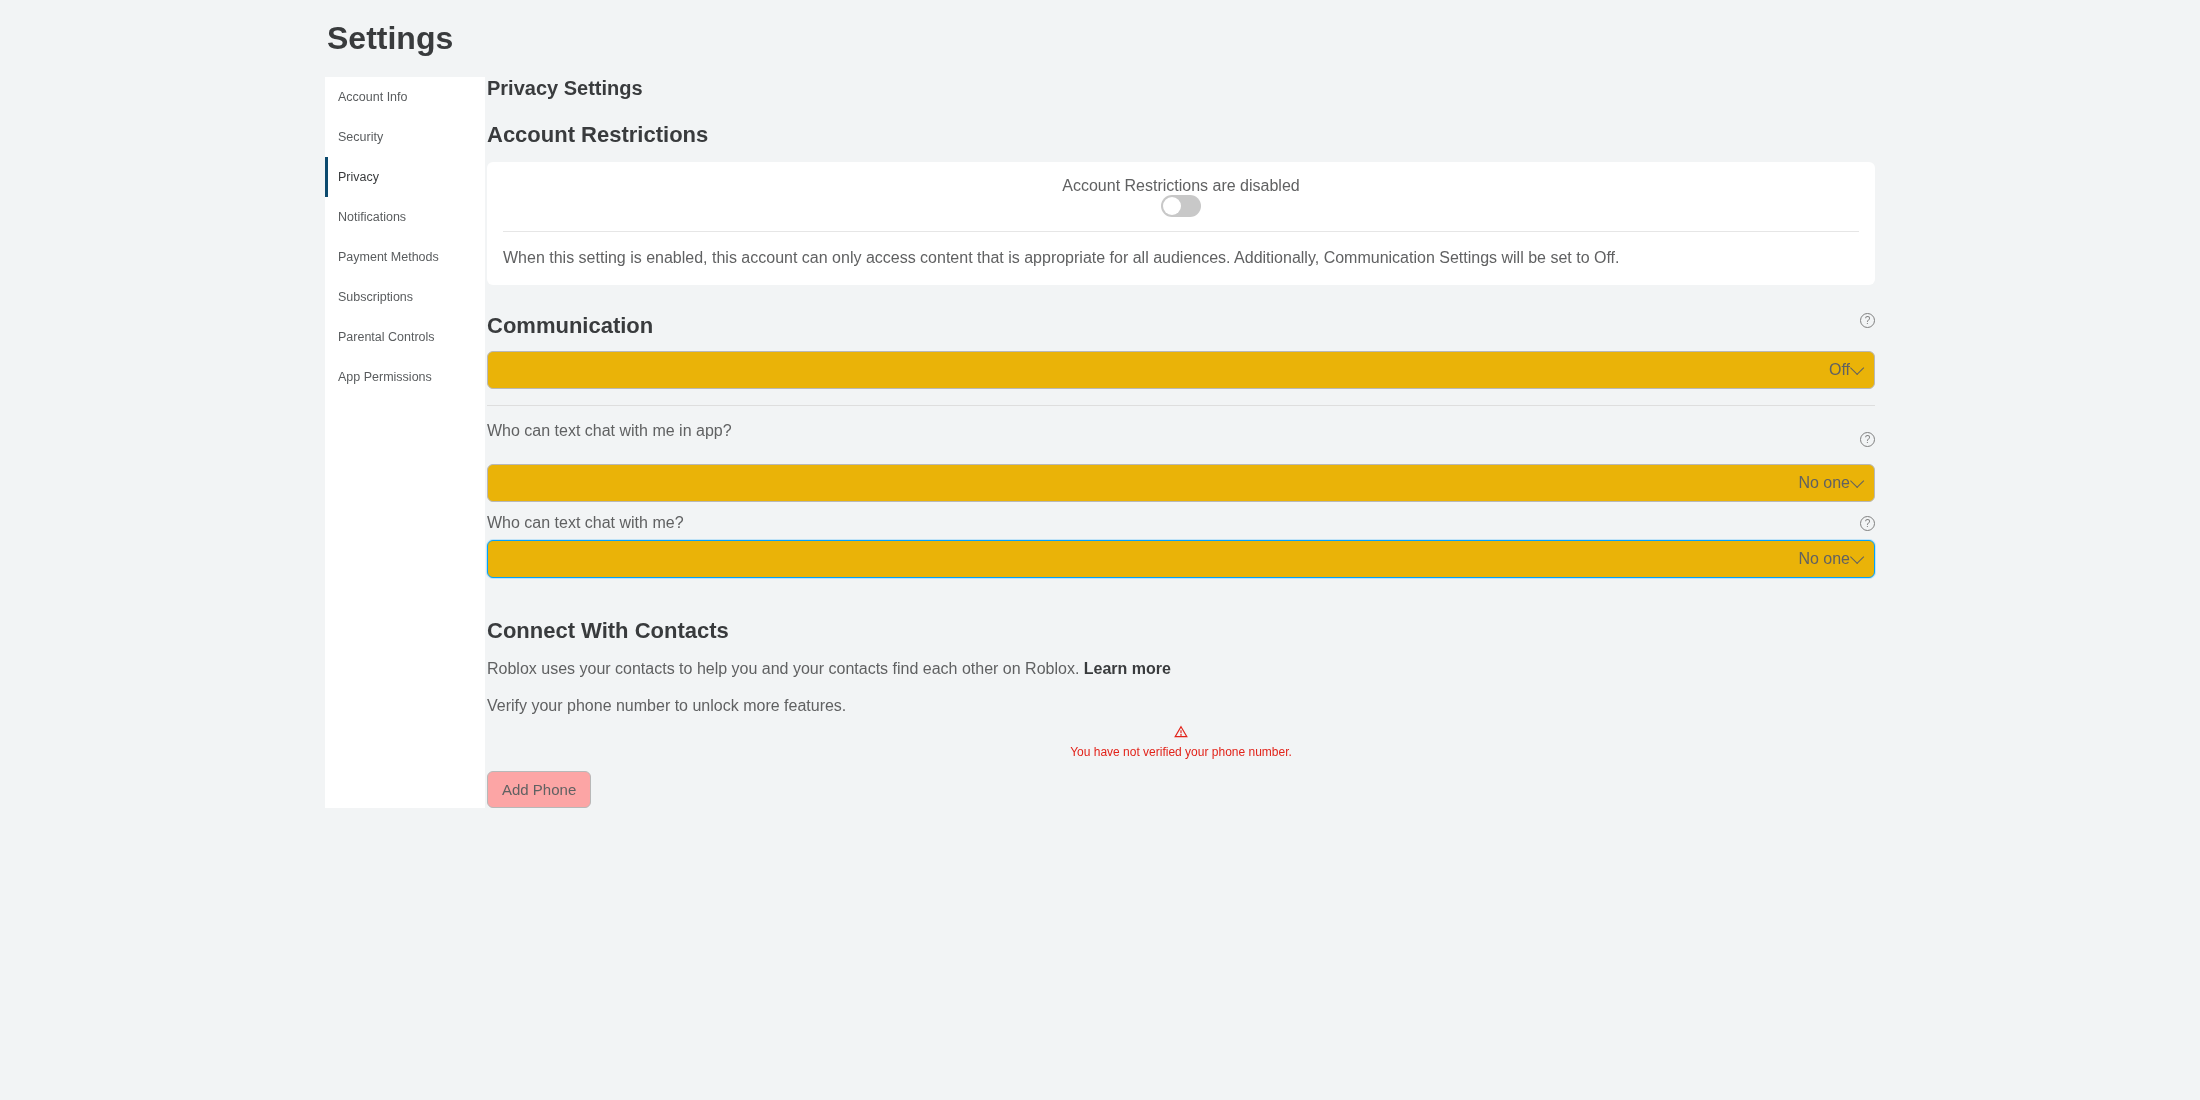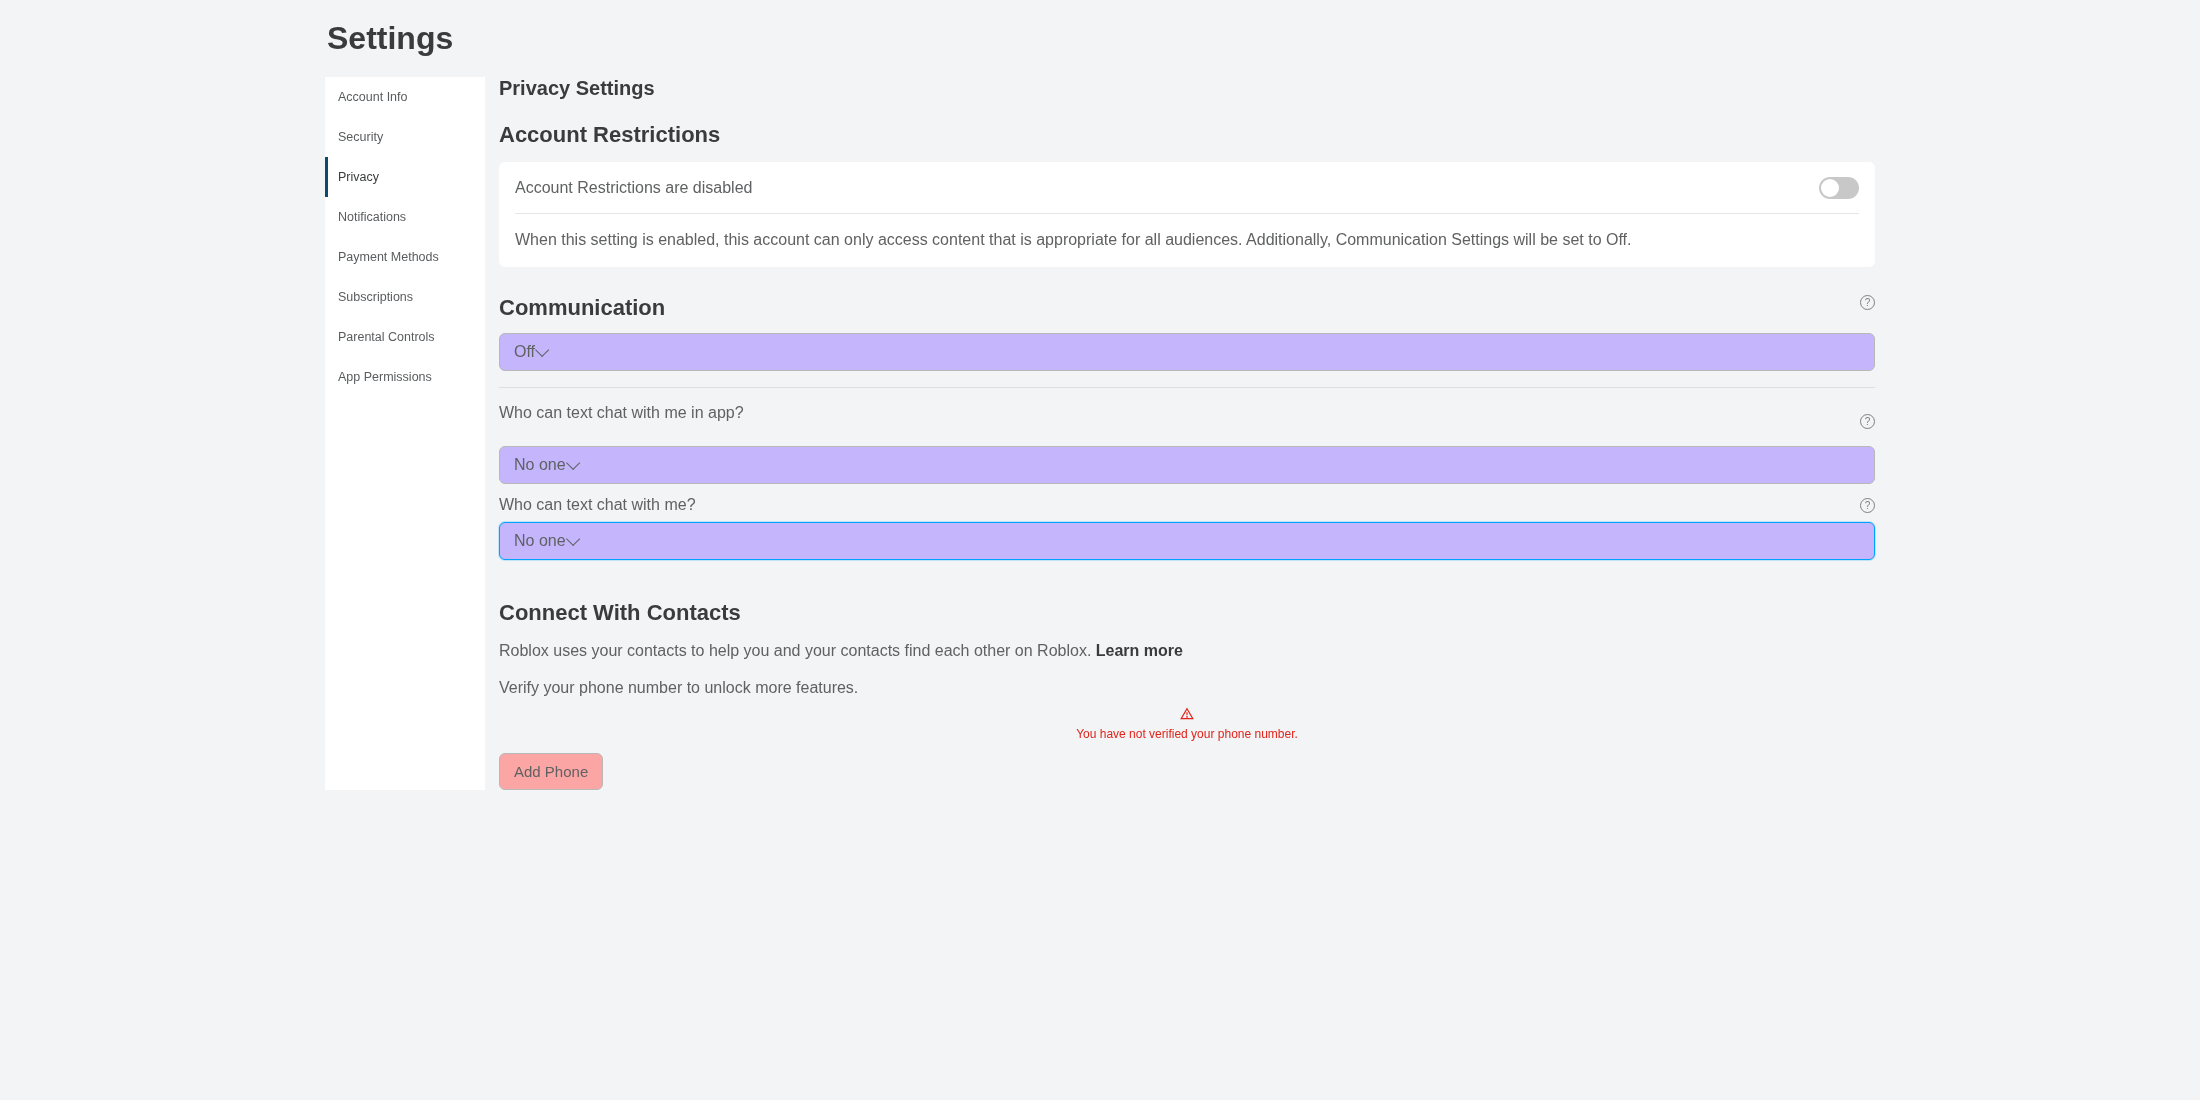--- a/index.html
+++ b/index.html
@@ -14,21 +14,21 @@
       margin: 0 auto;
       padding: 20px 0;
     }
     .page-title {
       font-size: 32px;
       font-weight: 800;
       color: #393b3d;
       margin-bottom: 20px;
       margin-left: 2px;
     }
-    .layout { display: flex; gap: 12px; }
+    .layout { display: flex; }
     .sidebar {
       width: 160px;
       background: #fff;
       flex-shrink: 0;
     }
     .sidebar-item {
       padding: 13px 10px;
       font-size: 12.5px;
       color: #595c5e;
       cursor: pointer;
@@ -57,20 +57,21 @@
       border-radius: 6px;
       padding: 0 16px;
       margin-bottom: 28px;
     }
     .card-row {
       display: flex;
       justify-content: space-between;
       align-items: center;
       padding: 15px 0 14px 0;
       border-bottom: 1px solid #e6e6e6;
+      flex-direction: column;
     }
     .card-row-label {
       font-size: 16px;
       color: #606162;
       font-weight: 500;
     }
     .toggle {
       width: 40px;
       height: 22px;
       border-radius: 11px;
@@ -106,23 +107,23 @@
       color: #808080;
       cursor: pointer;
     }
     .select-box {
       width: 100%;
       border: 1px solid #b8b8b8;
       border-radius: 6px;
       padding: 9px 14px;
       font-size: 16px;
       color: #606162;
-      background: #c4b5fd;
+      background: #eab308;
       display: flex;
-      justify-content: flex-start;
+      justify-content: flex-end;
       align-items: center;
       cursor: pointer;
     }
     .select-box.focused {
       border: 1px solid #00a2ff;
       box-shadow: 0 0 0 1px rgba(0,162,255,0.2);
     }
     .chevron {
       display: inline-block;
       width: 10px; height: 10px;

